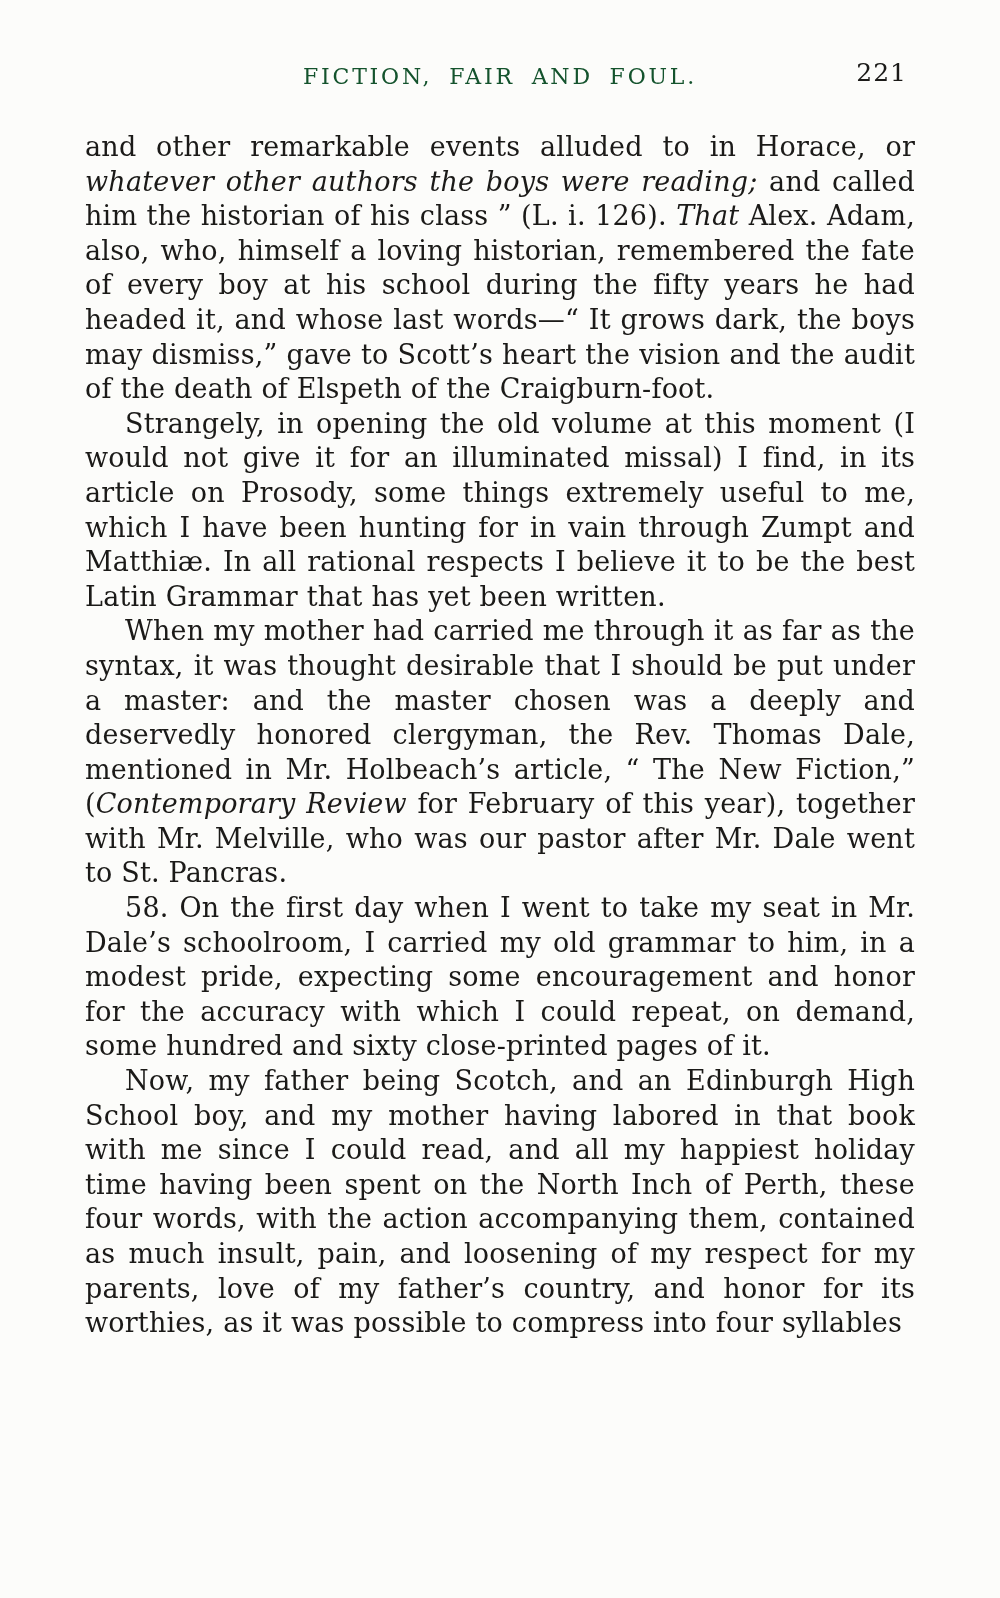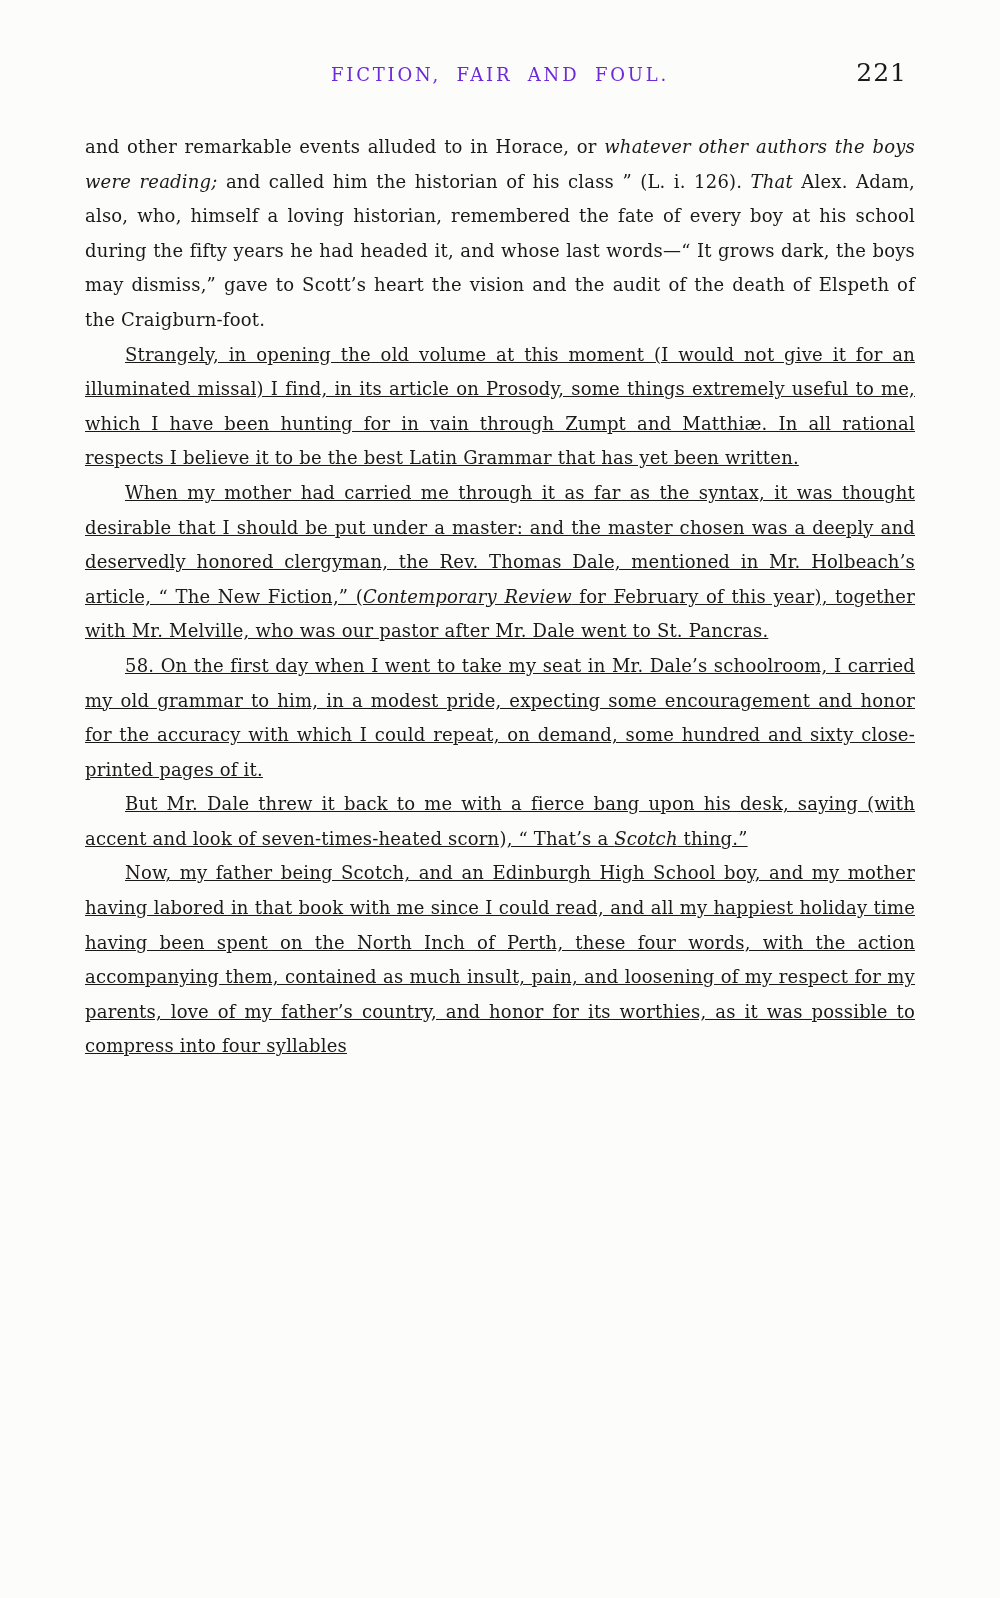--- a/index.html
+++ b/index.html
@@ -17,41 +17,41 @@
   .page-header {
     position: relative;
     height: 34px;
     margin-bottom: 38px;
   }
   .running-title {
     position: absolute;
     left: 50%;
     transform: translateX(-50%);
     top: 6px;
-    font-size: 18px;
+    font-size: 22px;
     letter-spacing: 2.8px;
     word-spacing: 7px;
     white-space: nowrap;
-    color: #6d28d9;
+    color: #14532d;
   }
   .page-number {
     position: absolute;
     right: 8px;
     top: 0;
     font-size: 25px;
     letter-spacing: 1px;
   }
   .page-body {
-    font-size: 18px;
+    font-size: 27px;
     line-height: 34.6px;
     text-align: justify;
     letter-spacing: 0.2px;
   }
   .para { margin: 0; text-indent: 0; }
-  .para.indent { text-indent: 40px; text-decoration: underline; }
+  .para.indent { text-indent: 40px; }
   .it { font-style: italic; }
 </style>
 </head>
 <body>
 
 <div class="page">
 
   <div class="page-header">
     <span class="running-title">FICTION, FAIR AND FOUL.</span>
     <span class="page-number">221</span>
@@ -60,19 +60,18 @@
   <div class="page-body">
 
     <p class="para"><span>and other remarkable events alluded to in Horace, or </span><span class="it">whatever other authors the boys were reading;</span><span> and called him the historian of his class ” (L. i. 126).  </span><span class="it">That</span><span> Alex. Adam, also, who, himself a loving historian, remembered the fate of every boy at his school during the fifty years he had headed it, and whose last words—“ It grows dark, the boys may dismiss,” gave to Scott’s heart the vision and the audit of the death of Elspeth of the Craigburn-foot.</span></p>
 
     <p class="para indent"><span>Strangely, in opening the old volume at this moment (I would not give it for an illuminated missal) I find, in its article on Prosody, some things extremely useful to me, which I have been hunting for in vain through Zumpt and Matthiæ.  In all rational respects I believe it to be the best Latin Grammar that has yet been written.</span></p>
 
     <p class="para indent"><span>When my mother had carried me through it as far as the syntax, it was thought desirable that I should be put under a master: and the master chosen was a deeply and deservedly honored clergyman, the Rev. Thomas Dale, mentioned in Mr. Holbeach’s article, “ The New Fiction,” (</span><span class="it">Contemporary Review</span><span> for February of this year), together with Mr. Melville, who was our pastor after Mr. Dale went to St. Pancras.</span></p>
 
     <p class="para indent"><span>58.  On the first day when I went to take my seat in Mr. Dale’s schoolroom, I carried my old grammar to him, in a modest pride, expecting some encouragement and honor for the accuracy with which I could repeat, on demand, some hundred and sixty close-printed pages of it.</span></p>
 
-    <p class="para indent"><span>But Mr. Dale threw it back to me with a fierce bang upon his desk, saying (with accent and look of seven-times-heated scorn), “ That’s a </span><span class="it">Scotch</span><span> thing.”</span></p>
 
     <p class="para indent"><span>Now, my father being Scotch, and an Edinburgh High School boy, and my mother having labored in that book with me since I could read, and all my happiest holiday time having been spent on the North Inch of Perth, these four words, with the action accompanying them, contained as much insult, pain, and loosening of my respect for my parents, love of my father’s country, and honor for its worthies, as it was possible to compress into four syllables</span></p>
 
   </div>
 
 </div>
 
 </body></html>

